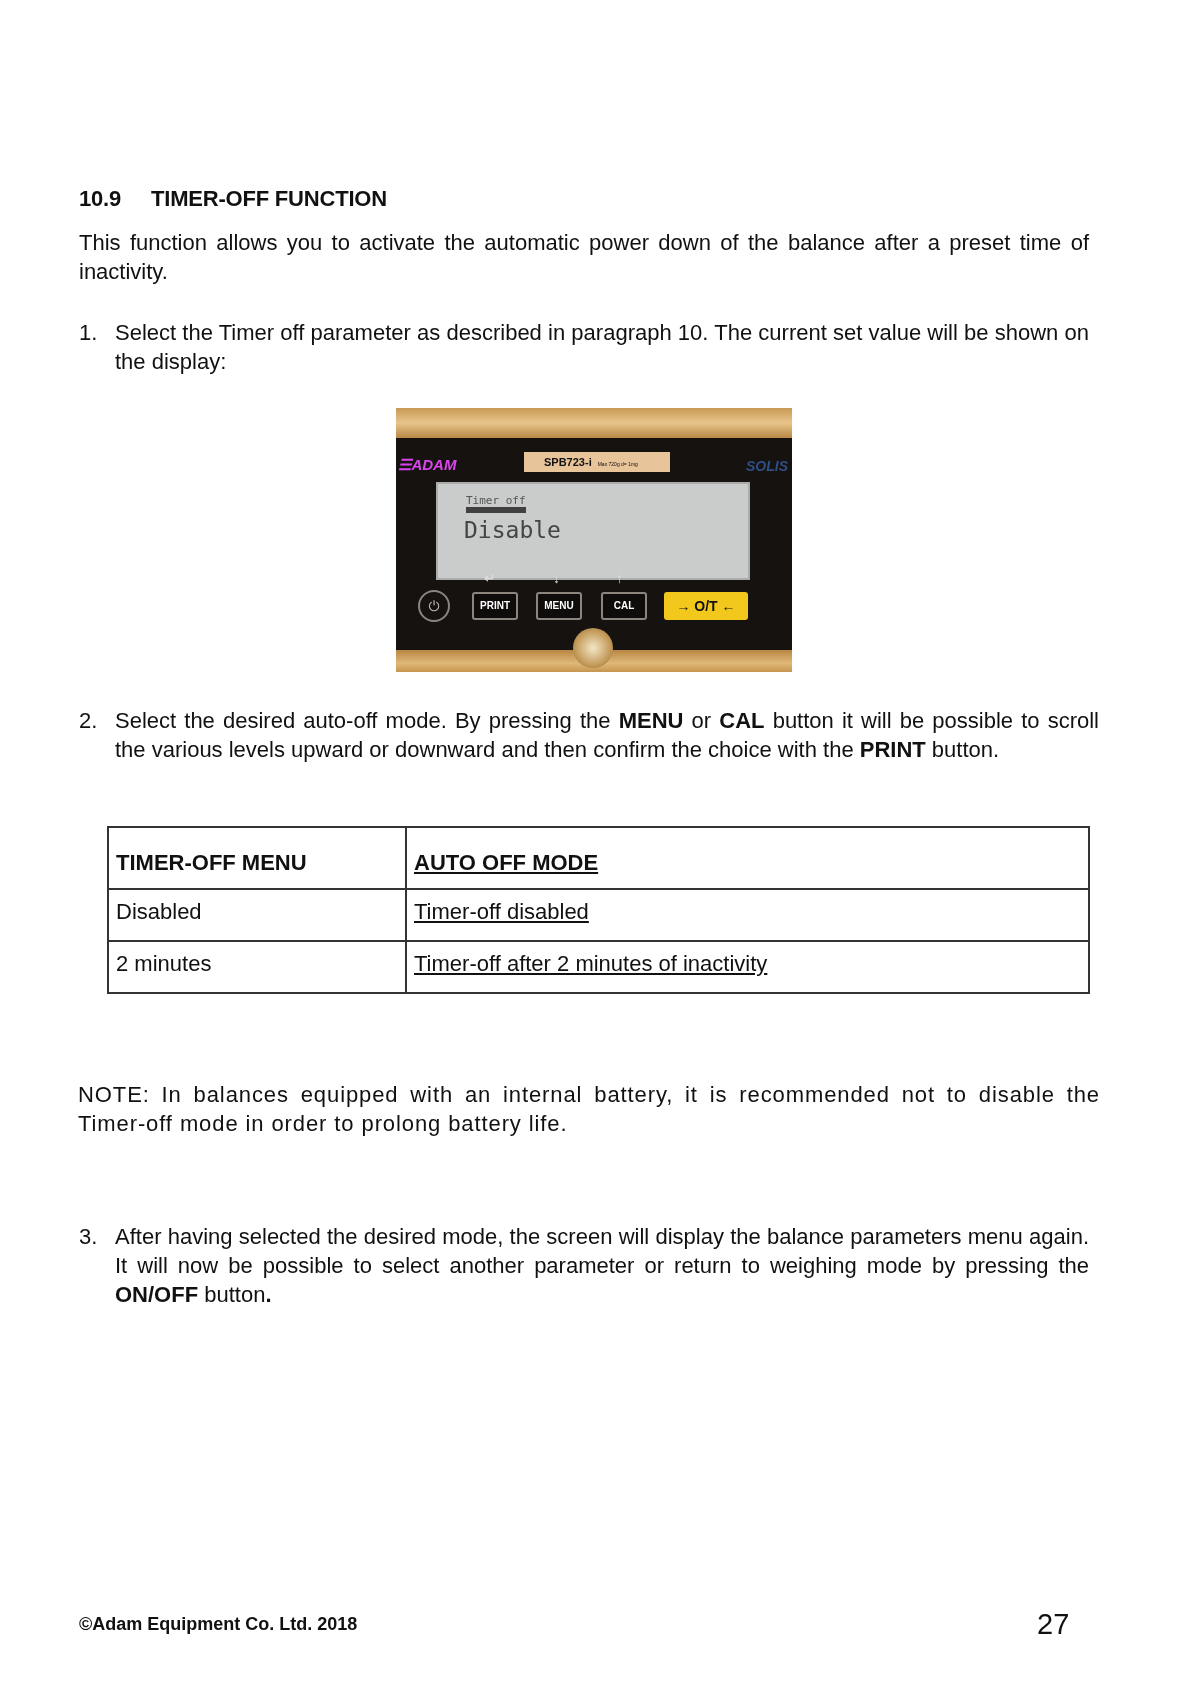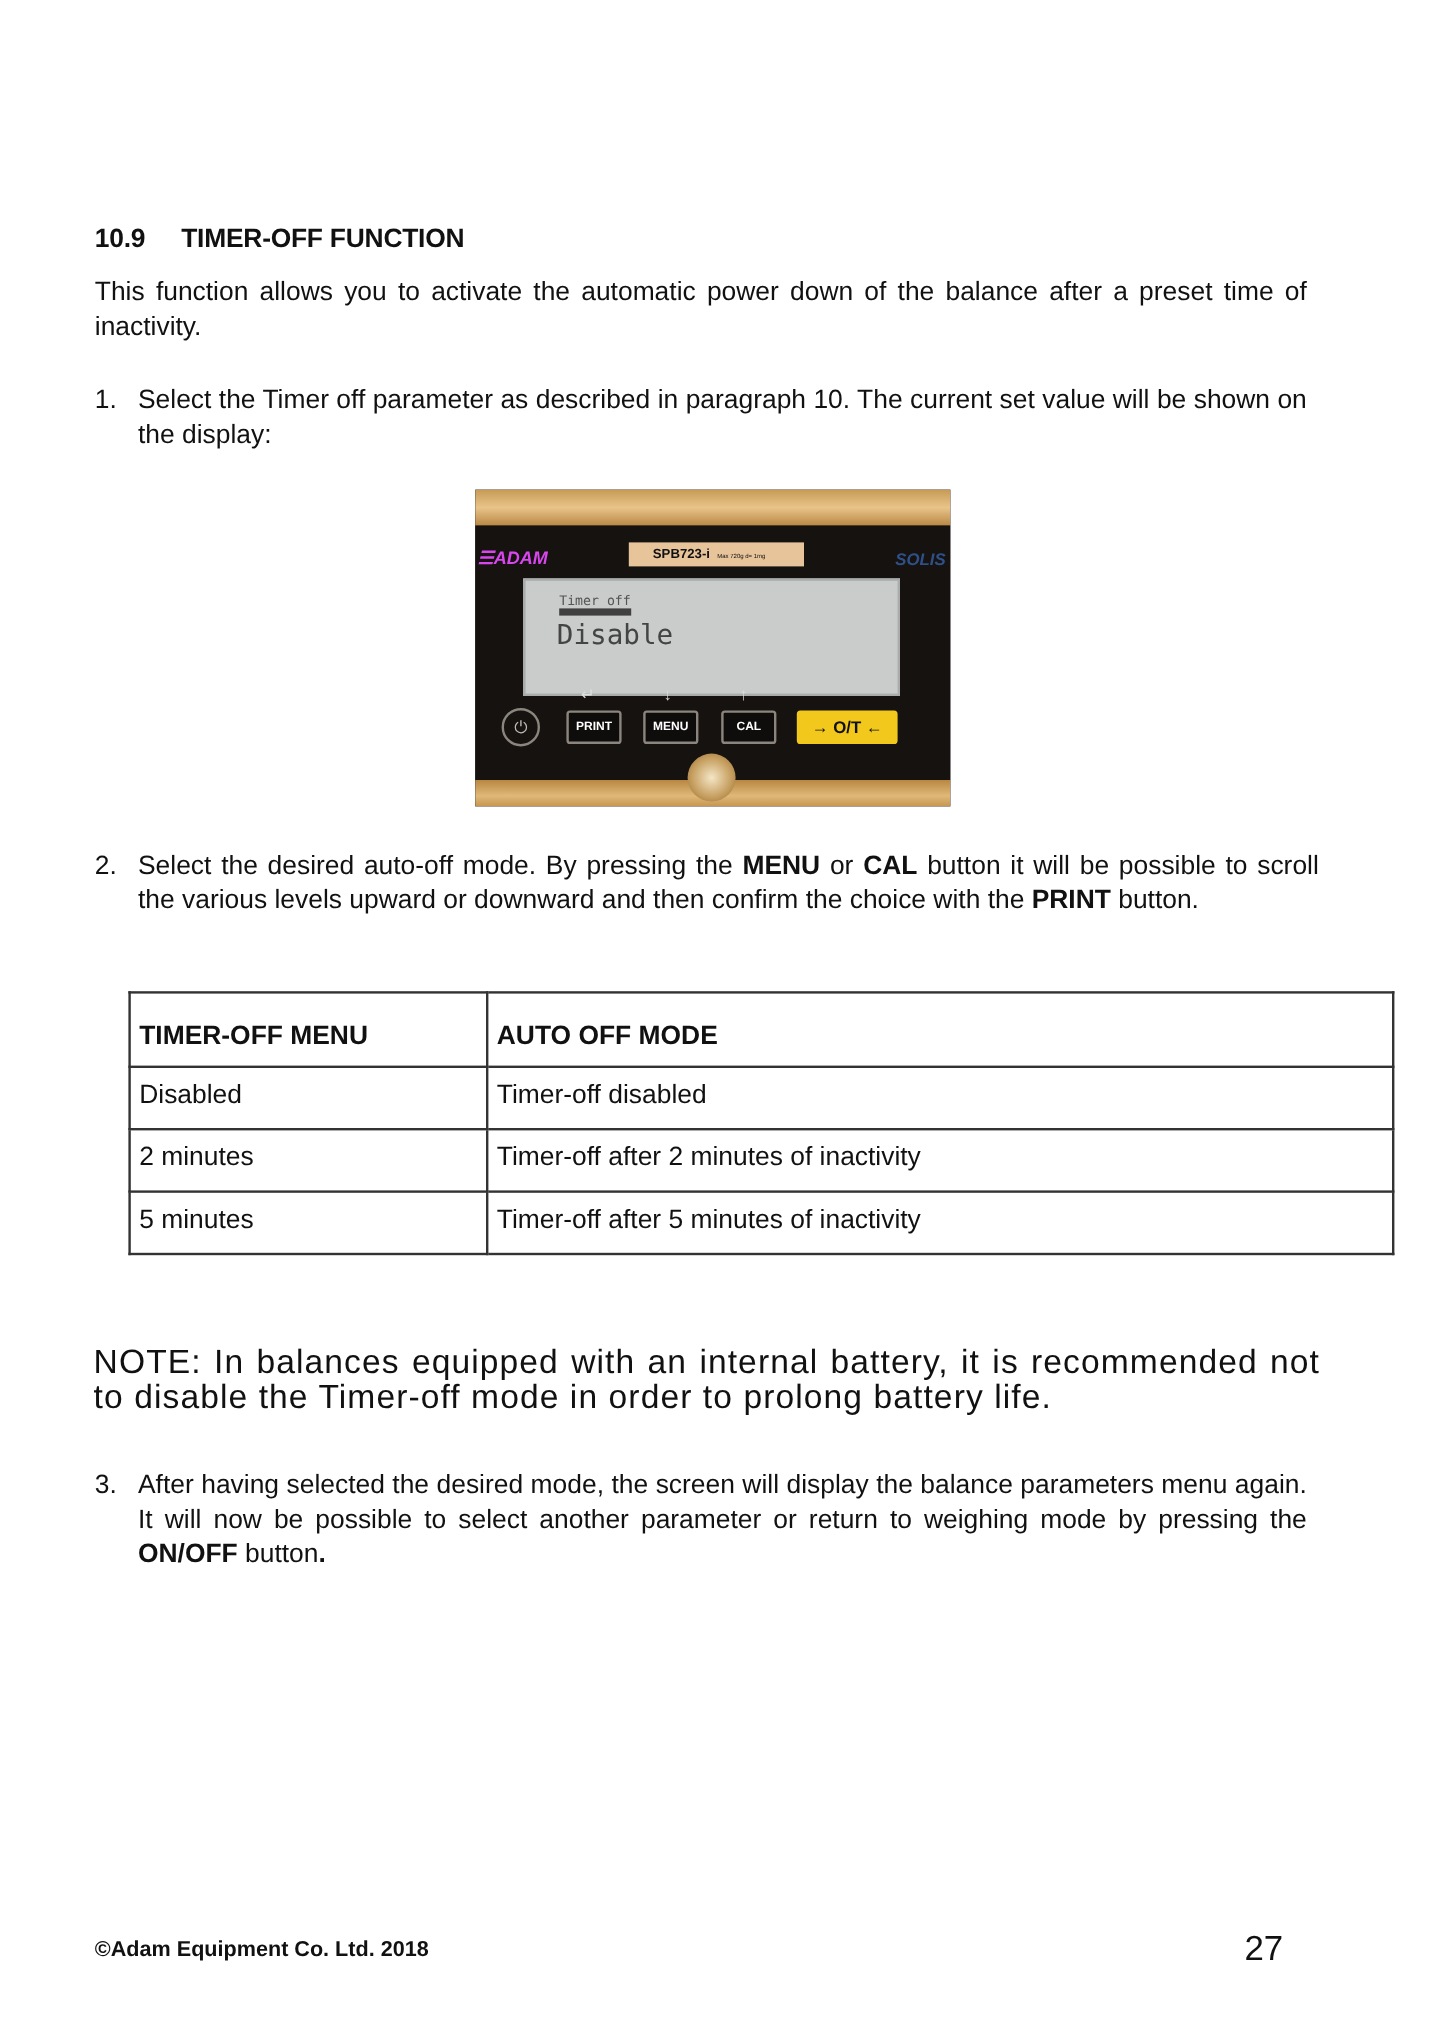--- a/index.html
+++ b/index.html
@@ -14,21 +14,21 @@
   .intro { top: 228px; }
 
   .step { position: absolute; left: 79px; width: 1020px; font-size: 22px; line-height: 29px; }
   .step .n { position: absolute; left: 0; top: 0; }
   .step .body { margin-left: 36px; text-align: justify; }
   .step1 { top: 318px; width: 1010px; }
   .step2 { top: 706px; }
   .step3 { top: 1222px; width: 1010px; }
   b { font-weight: bold; }
 
-  .note { position: absolute; left: 78px; top: 1120px; width: 1022px; font-size: 28px; line-height: 29px;
+  .note { position: absolute; left: 78px; top: 1080px; width: 1022px; font-size: 22px; line-height: 29px;
           letter-spacing: 0.9px; text-align: justify; }
 
   
   .photo { position: absolute; left: 396px; top: 408px; width: 396px; height: 264px; overflow: hidden;
            background: #1b1612; }
   .photo .topbar { position: absolute; left: 0; top: 0; width: 100%; height: 30px;
            background: linear-gradient(#c79a55, #e8c48a 50%, #b98845); }
   .photo .botbar { position: absolute; left: 0; bottom: 0; width: 100%; height: 22px;
            background: linear-gradient(#b88742, #e0b878 60%, #c6964f); }
   .photo .panel { position: absolute; left: 0; top: 30px; width: 100%; height: 212px; background: #151210; }
@@ -55,21 +55,21 @@
            border: 2px solid #8c857d; color: #bbb; text-align: center; line-height: 28px; font-size: 14px; }
   .level { position: absolute; left: 177px; bottom: 4px; width: 40px; height: 40px; border-radius: 50%;
            background: radial-gradient(#f4e6c6, #c49c5c 60%, #8a6532); }
 
   
   .tbl { position: absolute; left: 107px; top: 826px; border-collapse: collapse; font-size: 22px; }
   .tbl td, .tbl th { border: 2px solid #333; padding: 0 0 0 7px; text-align: left; vertical-align: top; }
   .tbl th { height: 62px; font-weight: bold; padding-top: 22px; box-sizing: border-box; }
   .tbl td { height: 52px; padding-top: 9px; box-sizing: border-box; }
   .tbl .c1 { width: 298px; }
-  .tbl .c2 { width: 755px; }
+  .tbl .c2 { width: 683px; text-decoration: underline; }
 
   .footer-left { position: absolute; left: 79px; top: 1614px; font-size: 18px; font-weight: bold; }
   .footer-right { position: absolute; left: 1037px; top: 1608px; font-size: 29px; }
 </style>
 </head>
 <body>
 
 <div class="page">
 
   <div class="heading">
@@ -119,24 +119,20 @@
       <th class="c2">AUTO OFF MODE</th>
     </tr>
     <tr>
       <td class="c1">Disabled</td>
       <td class="c2">Timer-off disabled</td>
     </tr>
     <tr>
       <td class="c1">2 minutes</td>
       <td class="c2">Timer-off after 2 minutes of inactivity</td>
     </tr>
-    <tr>
-      <td class="c1">5 minutes</td>
-      <td class="c2">Timer-off after 5 minutes of inactivity</td>
-    </tr>
   </tbody>
     </table>
 
   <div class="note">NOTE: In balances equipped with an internal battery, it is recommended not to disable the Timer-off mode in order to prolong battery life.</div>
 
   <div class="step step3">
     <span class="n">3.</span>
     <div class="body"><span>After having selected the desired mode, the screen will display the balance parameters menu again. It will now be possible to select another parameter or return to weighing mode by pressing the </span><b>ON/OFF</b><span> button</span><b>.</b></div>
   </div>
 

